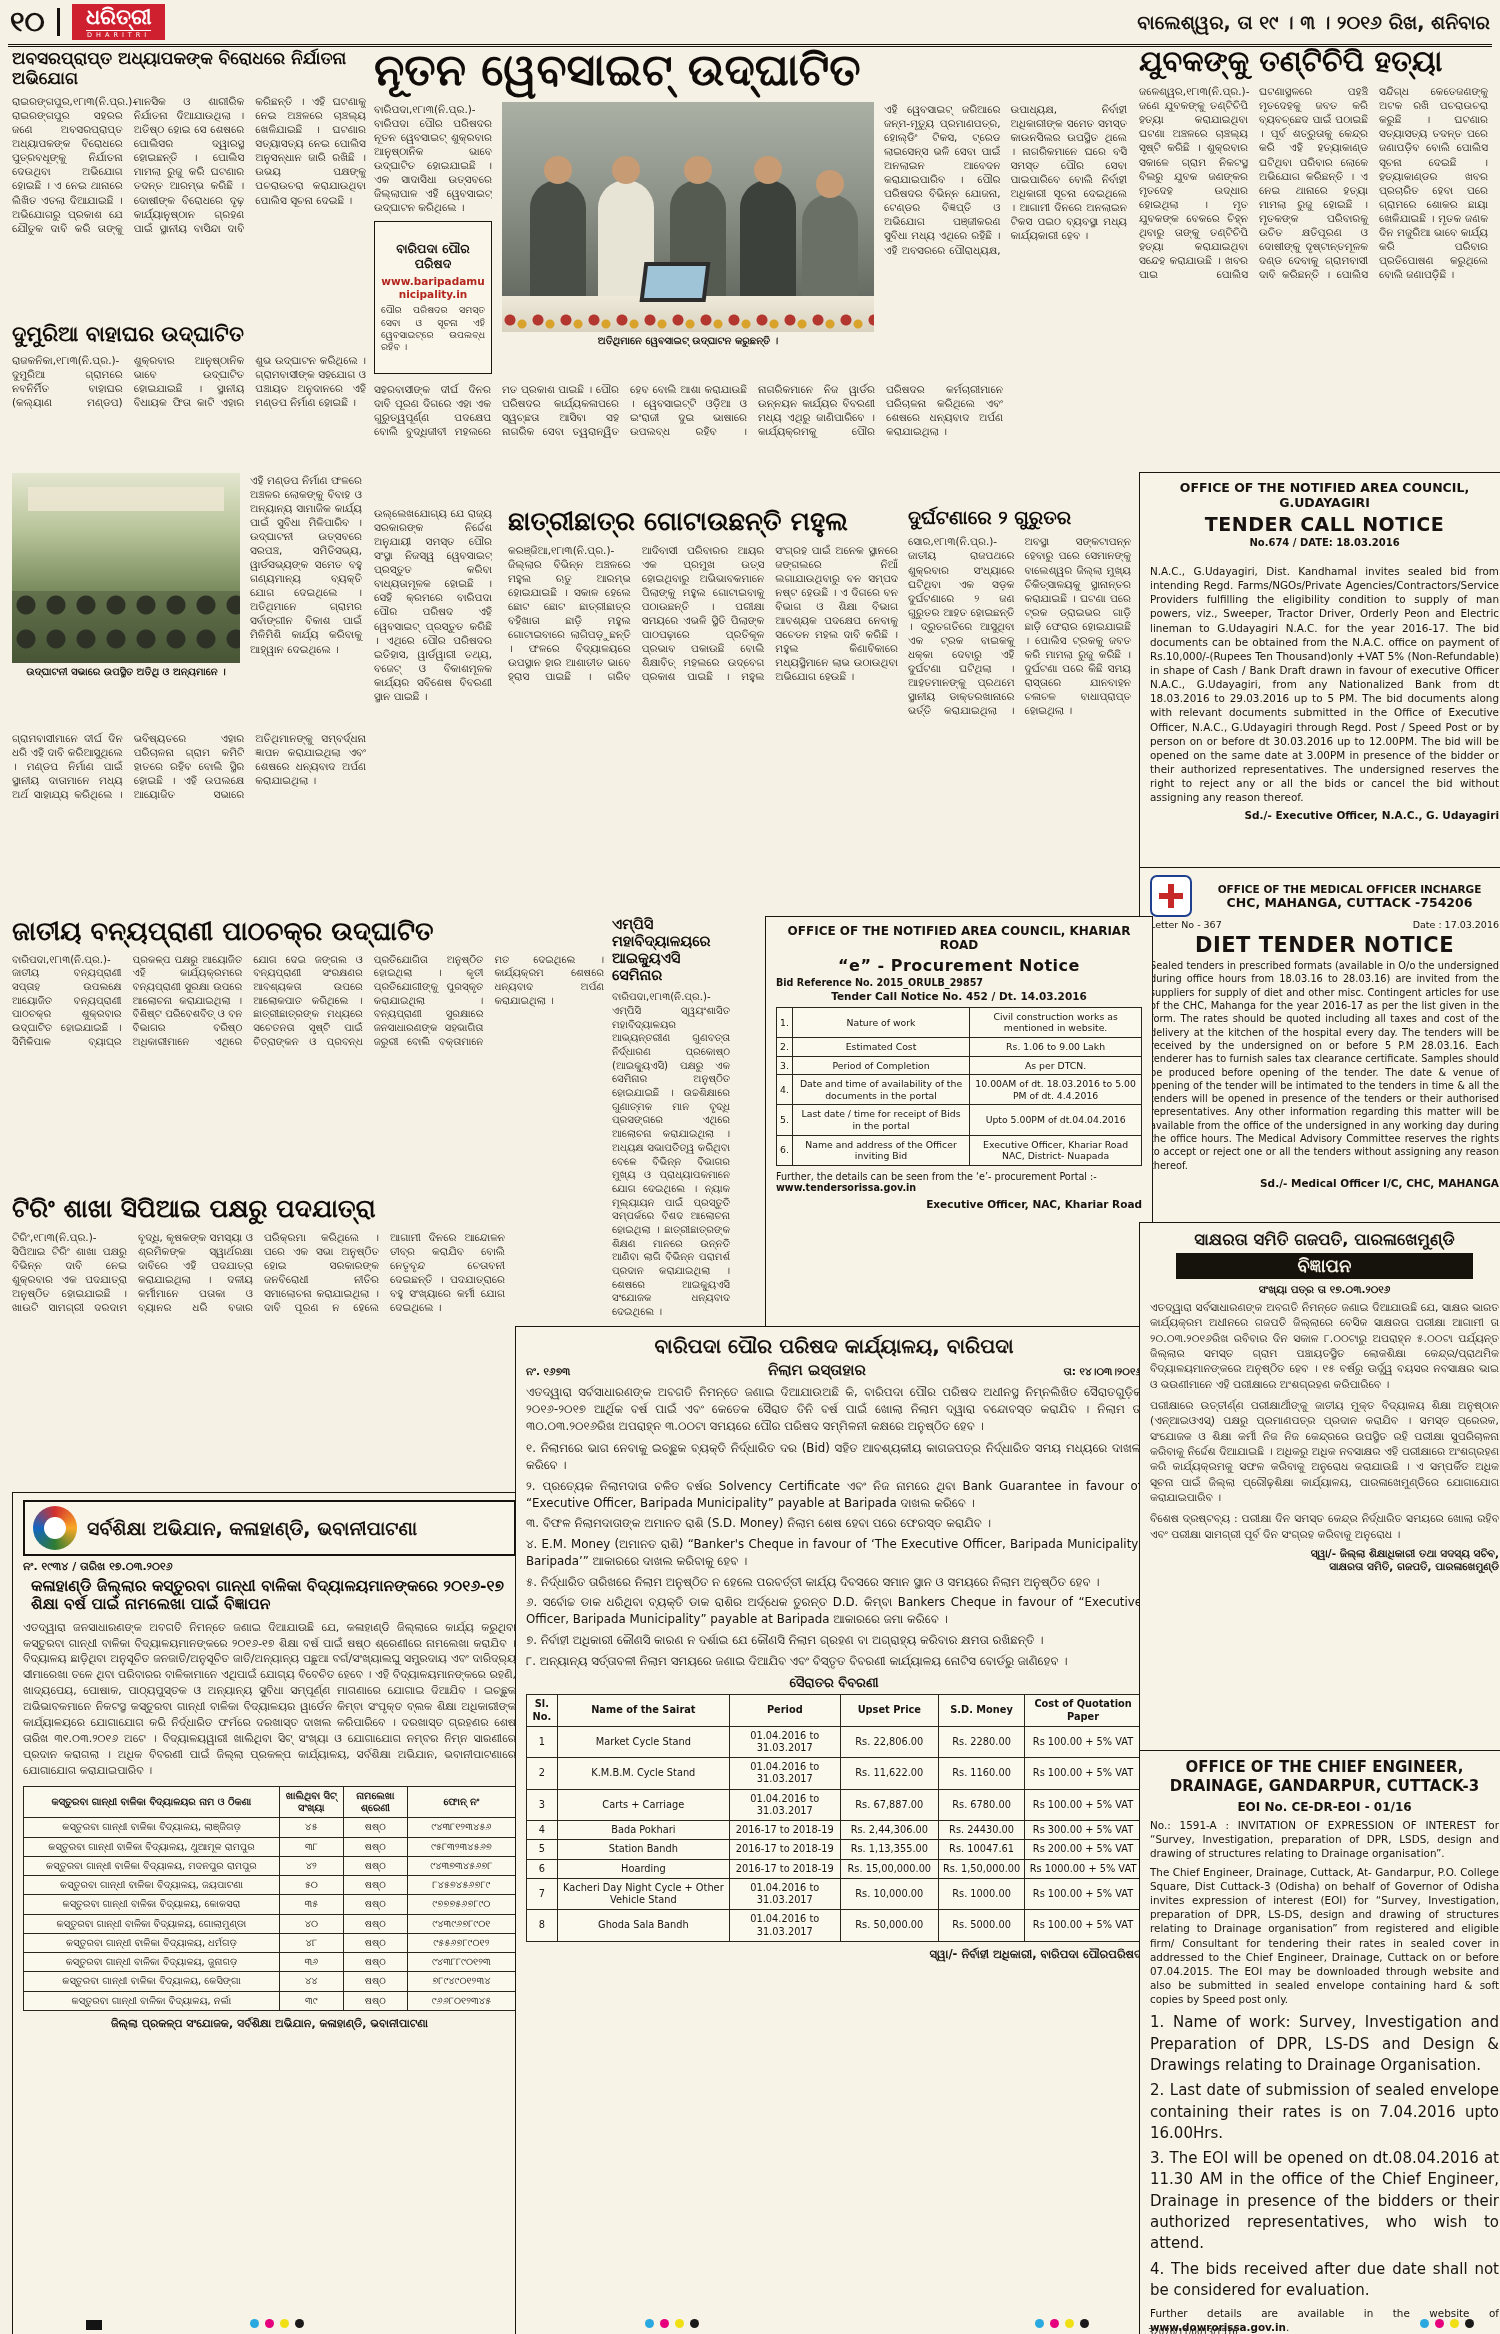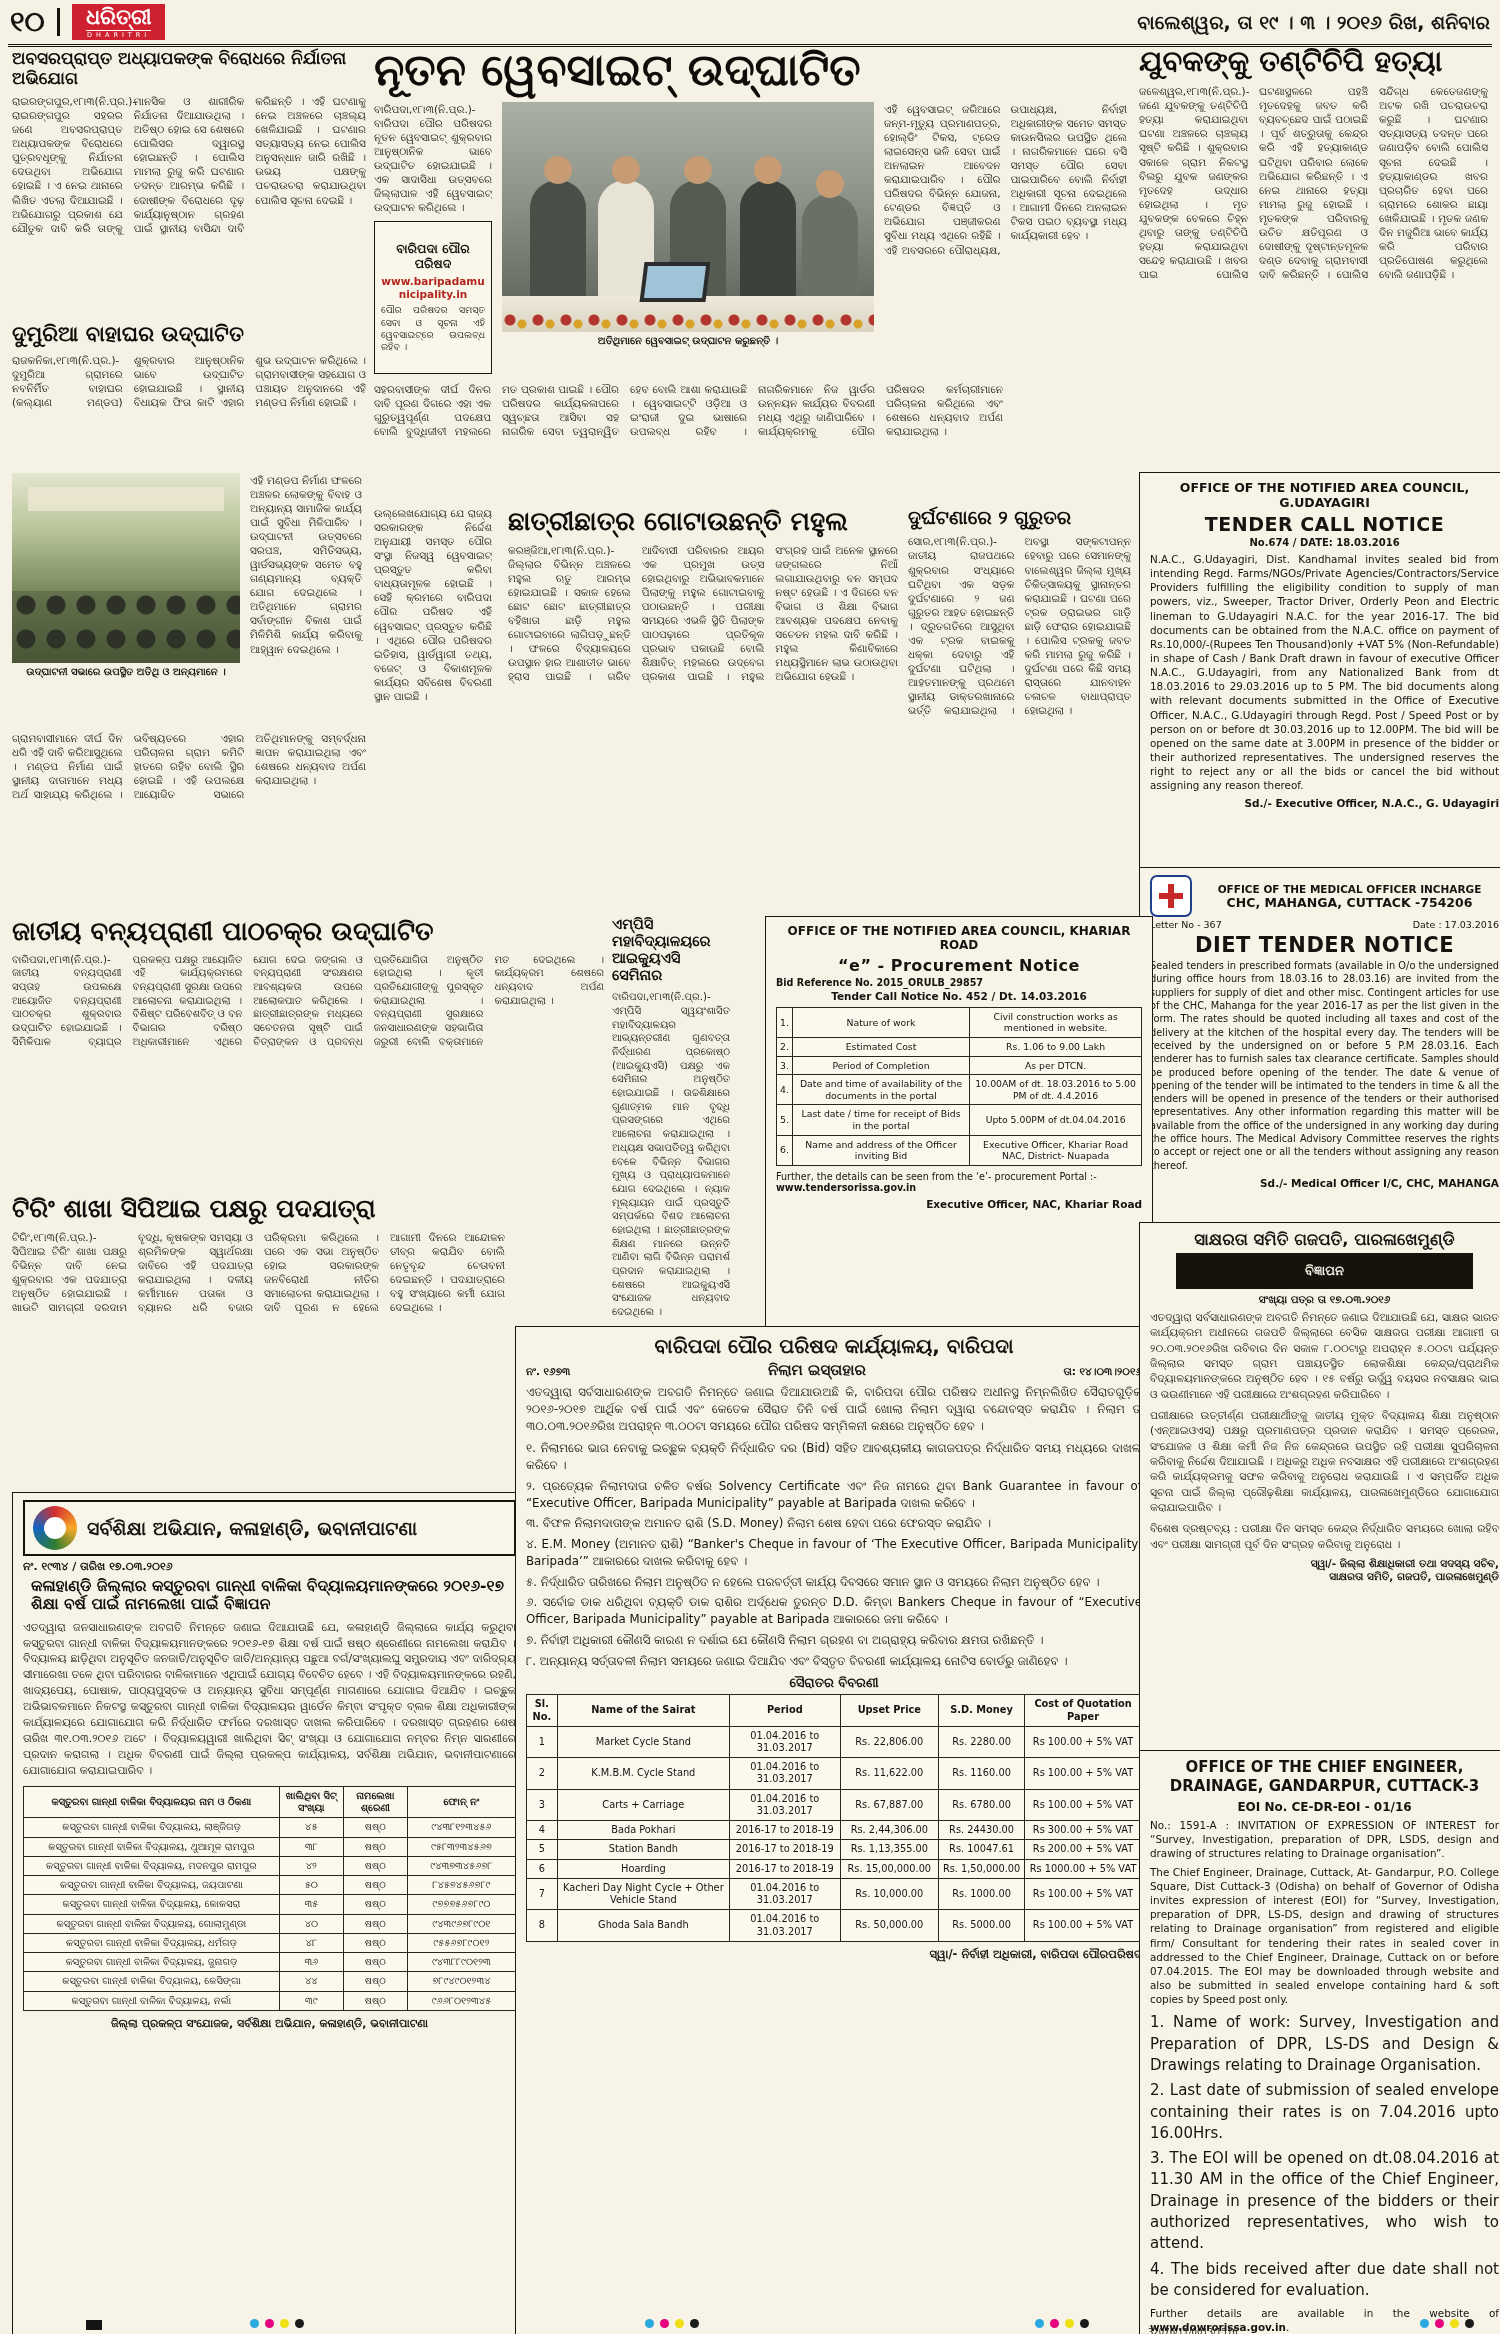--- a/index.html
+++ b/index.html
@@ -22,24 +22,24 @@
   .c2{column-count:2;column-gap:10px;}
   .c3{column-count:3;column-gap:11px;}
   .c4{column-count:4;column-gap:11px;}
   .c5{column-count:5;column-gap:11px;}
   .c6{column-count:6;column-gap:11px;}
   .cap{font-size:10px;font-weight:bold;text-align:center;margin-top:3px;line-height:1.25;}
   
   .box{position:absolute;overflow:hidden;border:1.6px solid #1a1711;padding:7px 10px;background:#f7f3e6;}
   .nt-office{font-weight:bold;text-align:center;font-size:12.5px;line-height:1.2;}
   .nt-title{font-weight:bold;text-align:center;font-size:19px;letter-spacing:.5px;margin:3px 0 2px;}
-  .nt-ref{font-weight:bold;text-align:center;font-size:10px;margin-bottom:4px;}
+  .nt-ref{font-weight:bold;text-align:center;font-size:10px;margin-bottom:16px;}
   .nt-body{font-size:10.4px;line-height:1.36;text-align:justify;}
   .sign{font-weight:bold;text-align:right;font-size:10.5px;margin-top:5px;}
-  .invbar{background:#16120c;color:#f5f1e4;font-weight:bold;text-align:center;font-size:13px;padding:10px 6px;margin:4px 26px;}
+  .invbar{background:#16120c;color:#f5f1e4;font-weight:bold;text-align:center;font-size:18px;padding:2px 6px;margin:4px 26px;}
   .nlist{font-size:11.5px;line-height:1.42;}
   .nlist .li{margin-bottom:4px;text-align:justify;}
   .tb{width:100%;border-collapse:collapse;font-size:9.6px;line-height:1.25;background:#fbf8ee;}
   .tb th,.tb td{border:1px solid #2a251d;padding:3px 3px;vertical-align:middle;text-align:center;}
   .tb th{font-weight:bold;}
   
   .photo{position:relative;overflow:hidden;}
   .photo-main{height:230px;background:linear-gradient(180deg,#aab0a4,#8e948a 40%,#6f756b 75%,#575d55);}
   .ph-person{position:absolute;bottom:34px;width:56px;height:118px;border-radius:28px 28px 0 0;}
   .ph-person::before{content:"";position:absolute;top:-24px;left:14px;width:28px;height:28px;border-radius:50%;background:#c79b74;}

